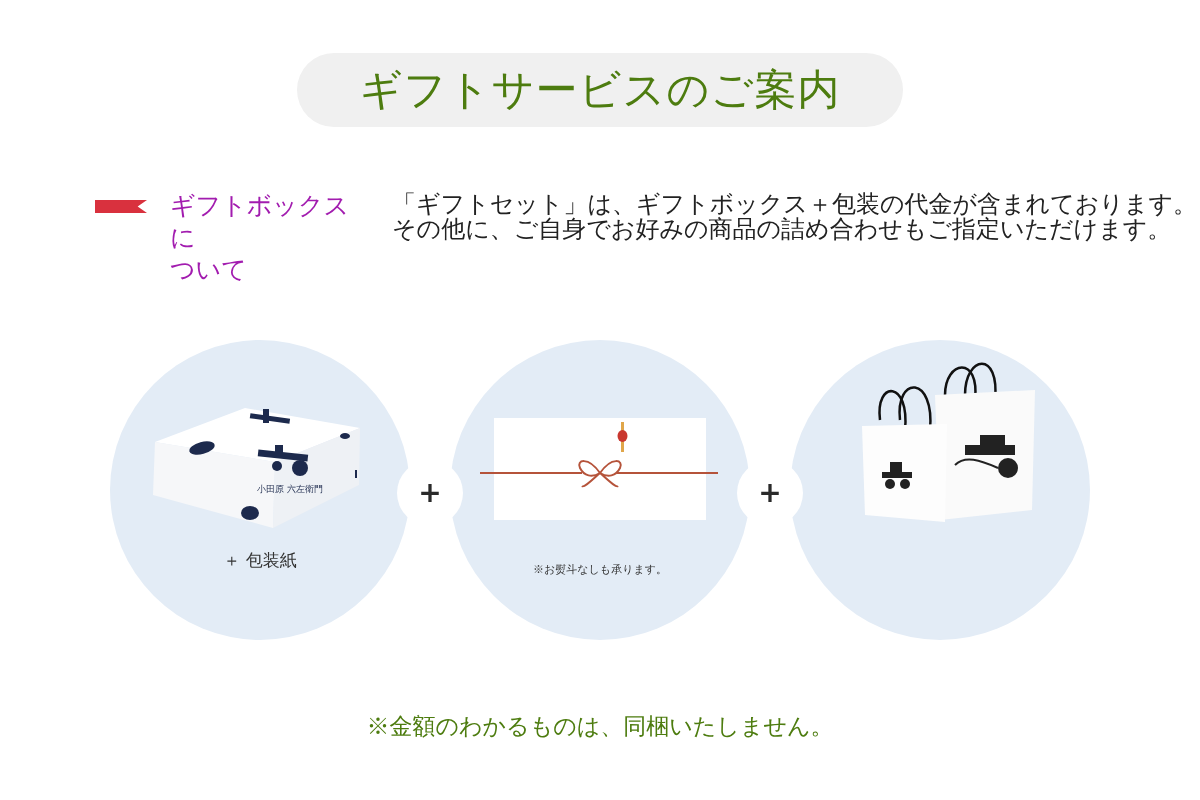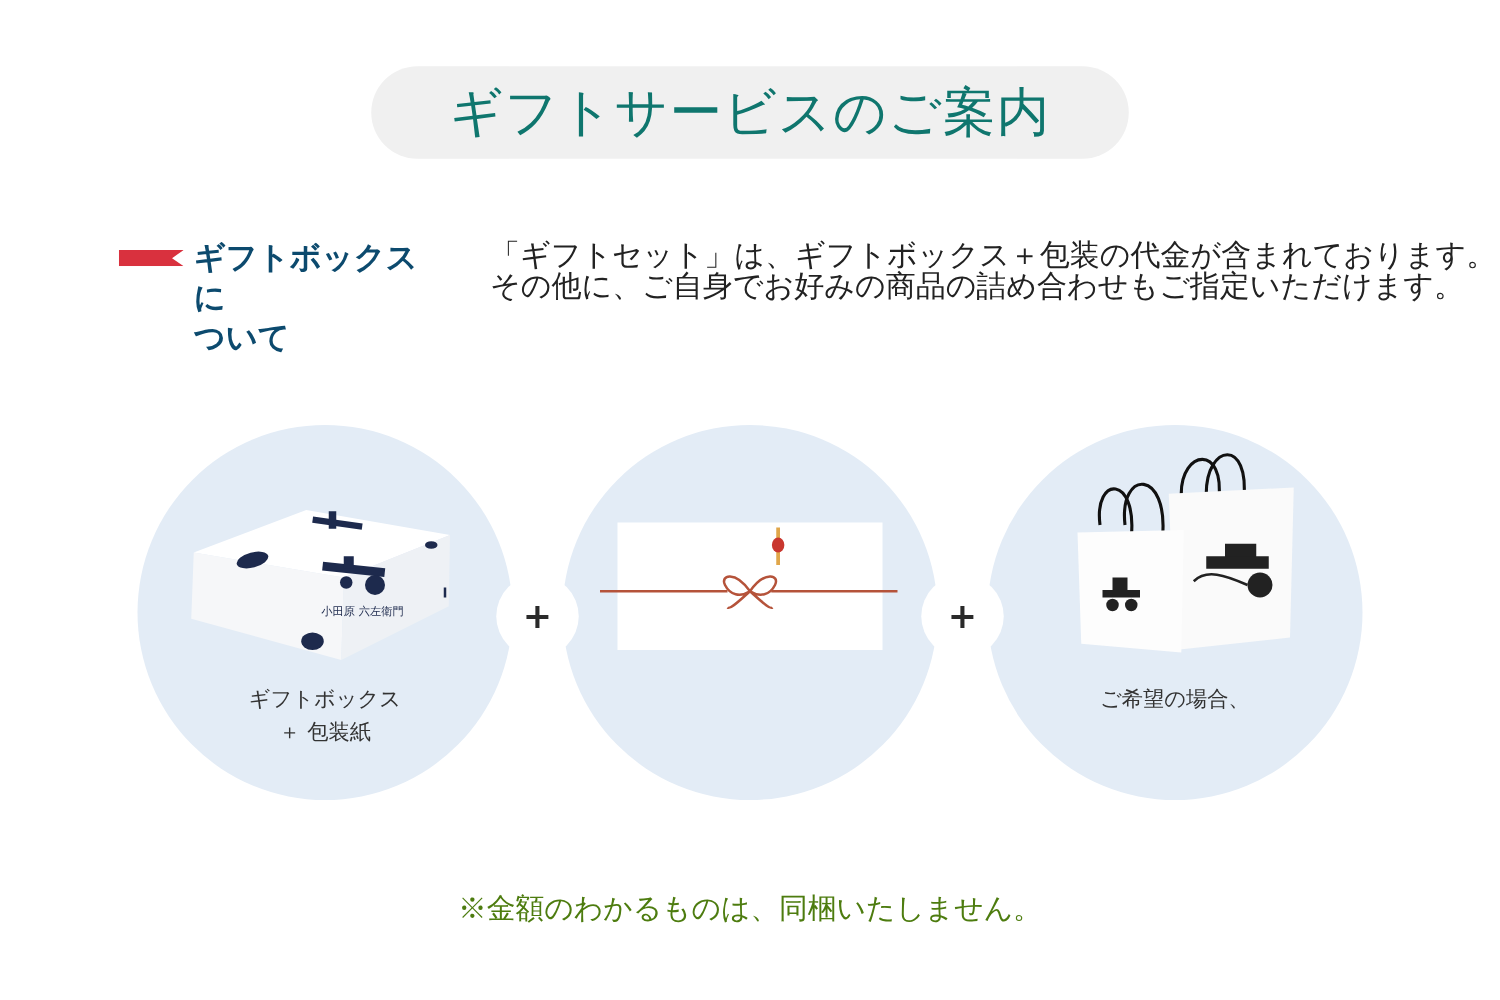--- a/index.html
+++ b/index.html
@@ -5,25 +5,25 @@
     html, body { margin: 0; padding: 0; }
     body {
       width: 1200px; height: 800px; background: #ffffff; position: relative; overflow: hidden;
       font-family: "DejaVu Serif", "Liberation Serif", serif; color: #222;
     }
     .title-pill {
       position: absolute; left: 297px; top: 53px; width: 606px; height: 74px;
       background: #f0f0f0; border-radius: 37px;
       display: flex; align-items: center; justify-content: center;
     }
-    .title-pill h1 { margin: 0; font-weight: normal; font-size: 42px; letter-spacing: 1px; color: #0f766e; }
+    .title-pill h1 { margin: 0; font-weight: normal; font-size: 42px; letter-spacing: 1px; color: #4d7c0f; }
 
     .ribbon { position: absolute; left: 95px; top: 200px; width: 52px; height: 13px; background: #d9313e;
       clip-path: polygon(0 0, 100% 0, 82% 50%, 100% 100%, 0 100%); }
-    .section-heading { position: absolute; left: 155px; top: 190px; width: 200px; font-size: 25px; line-height: 32px; color: #0c4a6e; margin: 0; font-weight: bold; }
+    .section-heading { position: absolute; left: 170px; top: 190px; width: 200px; font-size: 25px; line-height: 32px; color: #a21caf; margin: 0; font-weight: normal; }
     .desc { position: absolute; left: 392px; top: 192px; width: 730px; font-size: 24px; line-height: 25px; color: #222; }
     .desc p { margin: 0; white-space: nowrap; }
 
     .circle {
       position: absolute; width: 300px; height: 300px; border-radius: 50%; background: #e3ecf6;
     }
     .c1 { left: 110px; top: 340px; }
     .c2 { left: 450px; top: 340px; }
     .c3 { left: 790px; top: 340px; }
     .notch {
@@ -116,22 +116,21 @@
   <path d="M30,80 C25,40 60,40 55,90" fill="none" stroke="#111" stroke-width="2.5"></path>
   <path d="M50,80 C45,35 85,35 80,90" fill="none" stroke="#111" stroke-width="2.5"></path>
   <polygon points="12,86 97,84 95,182 15,175" fill="#fdfdfd"></polygon>
   <rect x="40" y="122" width="12" height="10" fill="#222"></rect>
   <rect x="32" y="132" width="30" height="6" fill="#222"></rect>
   <circle cx="40" cy="144" r="5" fill="#222"></circle>
     <circle cx="55" cy="144" r="5" fill="#222"></circle>
 </svg>
 
 <div class="caption cap1">
-  <div>ギフトボックス</div>
   <div>＋ 包装紙</div>
 </div>
 <div class="caption cap2">
+  <div class="cap-note">※お熨斗なしも承ります。</div>
 </div>
 <div class="caption cap3">
-  <div>ご希望の場合、</div>
 </div>
 
 <div class="footer-note">※金額のわかるものは、同梱いたしません。</div>
 
 </body></html>

